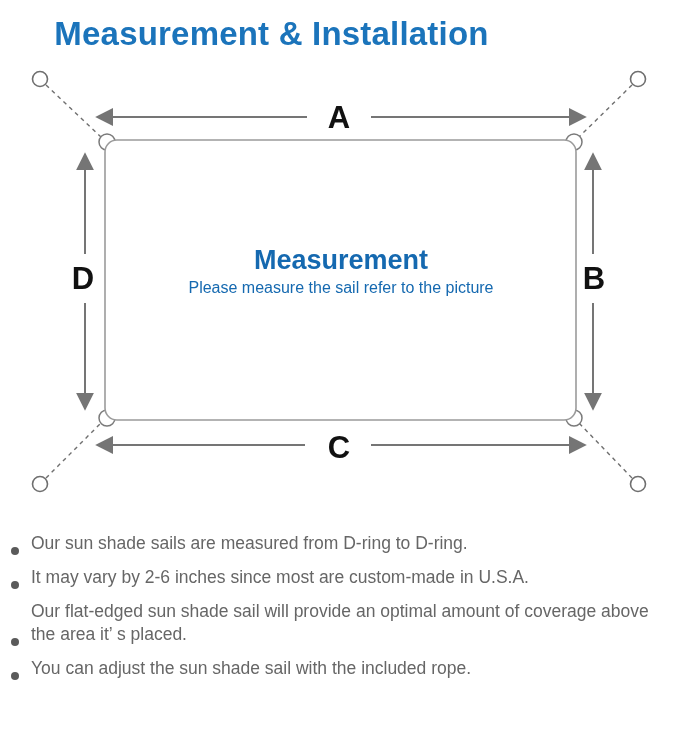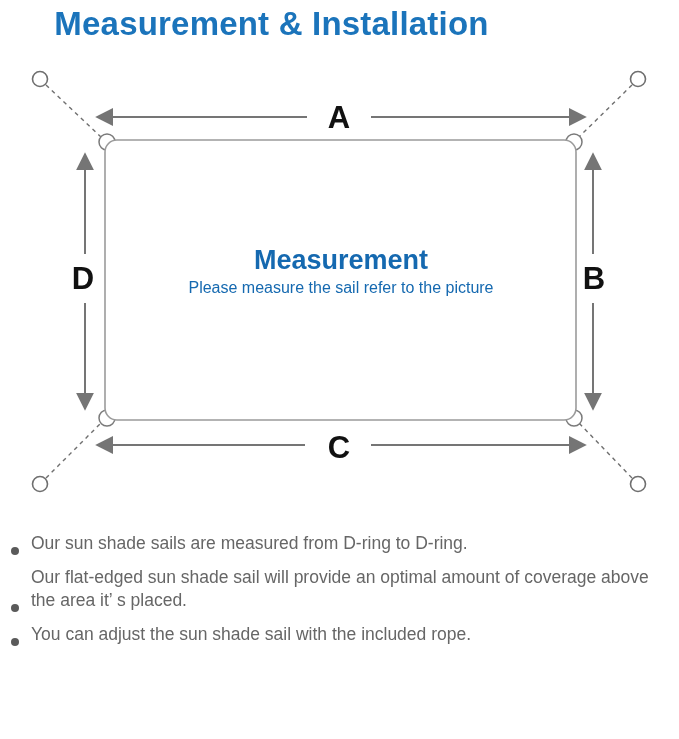--- a/index.html
+++ b/index.html
@@ -10,21 +10,21 @@
   .page {
     position: relative;
     width: 679px;
     height: 739px;
     background: #ffffff;
     overflow: hidden;
     font-family: "Liberation Sans", sans-serif;
   }
   .page-title {
     position: absolute;
-    top: 5px;
+    top: 15px;
     left: 0;
     width: 543px;
     margin: 0;
     text-align: center;
     font-size: 33px;
     font-weight: bold;
     letter-spacing: 0.2px;
     color: #1b74bb;
   }
   svg.diagram {
@@ -157,20 +157,24 @@
     <text class="center-sub" x="341" y="293">Please measure the sail refer to the picture</text>
   </svg>
 
   <ul class="notes">
     <li>
       <span class="dot"></span>
       <span>Our sun shade sails are measured from D-ring to D-ring.</span>
     </li>
     <li>
       <span class="dot"></span>
+      <span>It may vary by 2-6 inches since most are custom-made in U.S.A.</span>
+    </li>
+    <li>
+      <span class="dot"></span>
       <span>Our flat-edged sun shade sail will provide an optimal amount of coverage above the area it’ s placed.</span>
     </li>
     <li>
       <span class="dot"></span>
       <span>You can adjust the sun shade sail with the included rope.</span>
     </li>
   </ul>
 
 </div>
 

